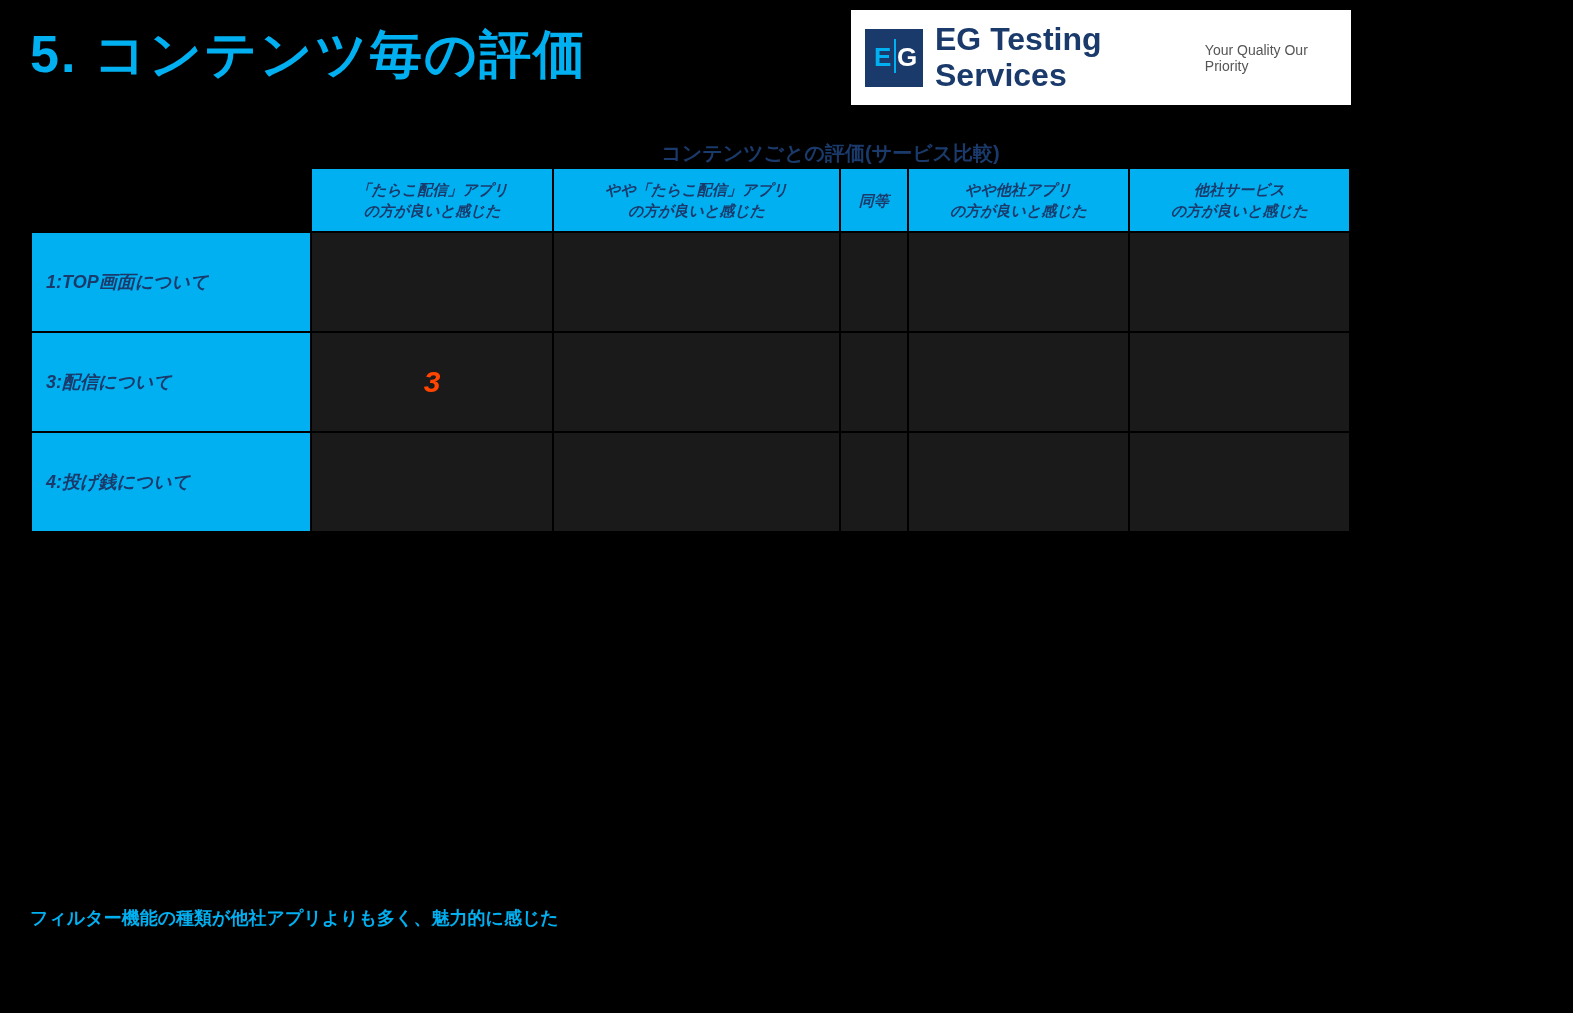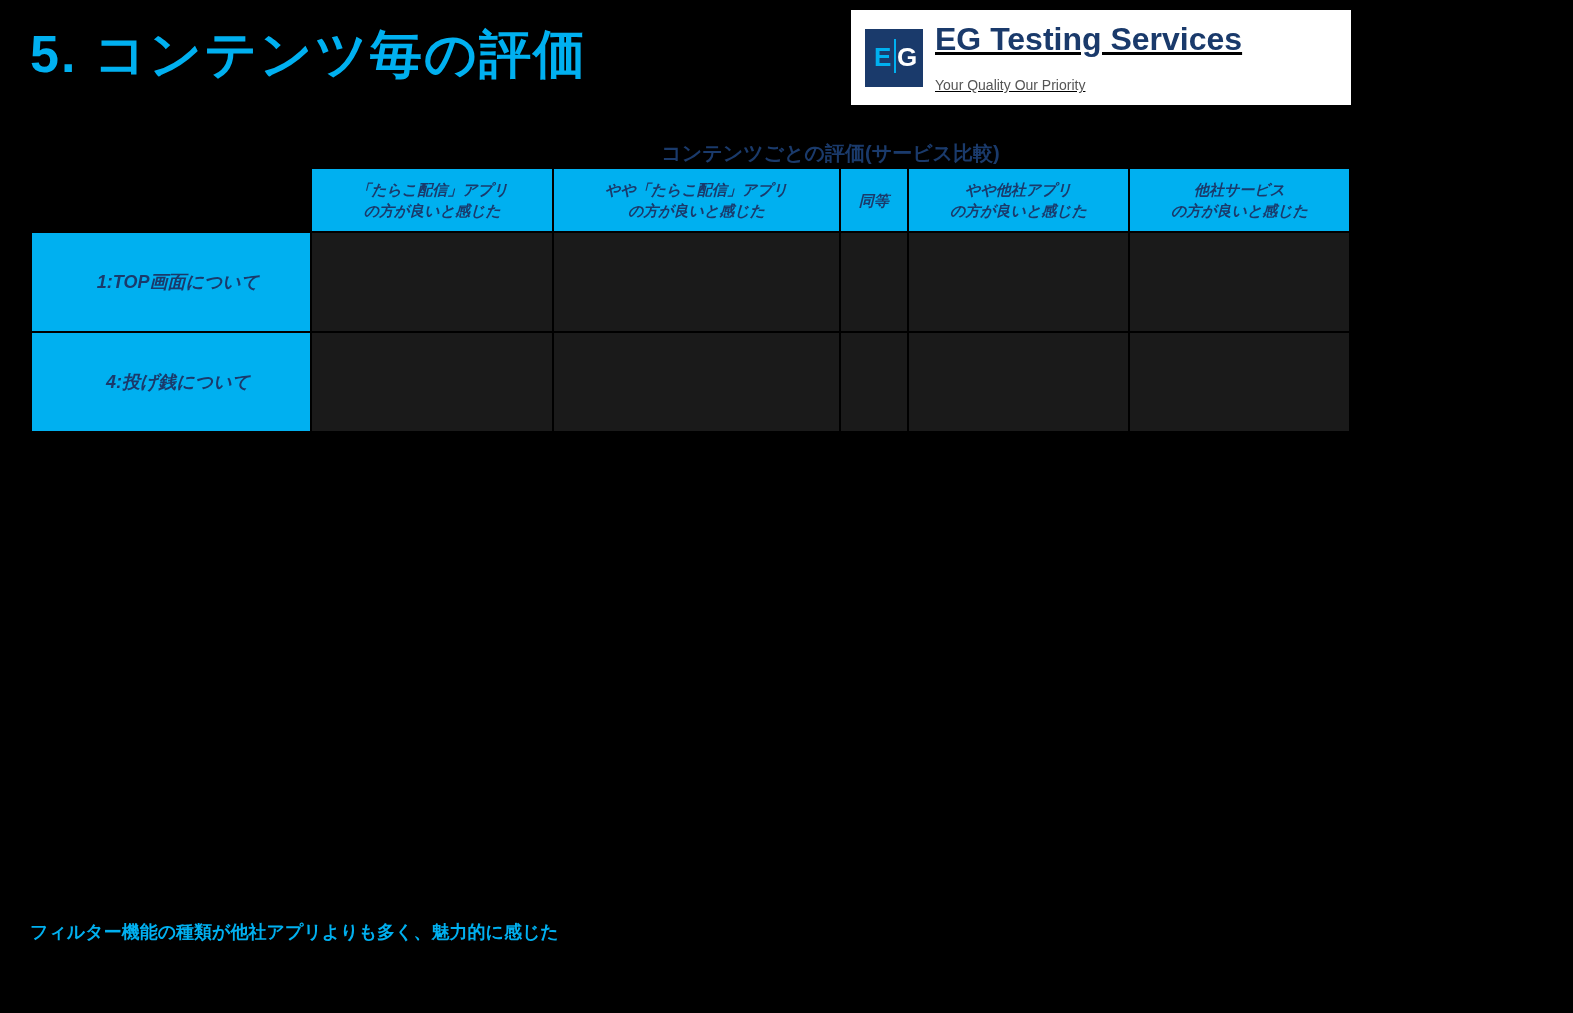--- a/index.html
+++ b/index.html
@@ -48,22 +48,21 @@
       flex-shrink: 0;
     }
     .logo-icon-inner {
       color: #00b0f0;
       font-size: 22px;
       font-weight: bold;
       line-height: 1;
     }
     .logo-text-group {
       display: flex;
-      flex-direction: column;
-      text-decoration: underline;
+      flex-direction: row;
     }
     .logo-main-text {
       font-size: 32px;
       font-weight: bold;
       color: #1a3a6b;
       line-height: 1.1;
     }
     .logo-sub-text {
       font-size: 14px;
       color: #555;
@@ -114,42 +113,42 @@
       text-align: center;
       height: 100px;
       font-size: 17px;
       color: #fff;
     }
     .data-row td.row-label {
       background: #00b0f0;
       color: #1a3a6b;
       font-weight: bold;
       font-size: 18px;
-      text-align: center;
+      text-align: left;
       padding-left: 14px;
       border-right: 2px solid #000;
     }
     .data-row td.data-cell {
       background: #1a1a1a;
     }
     .highlight-val {
       color: #ff4500;
       font-size: 30px;
       font-weight: bold;
     }
     .notes-section {
       position: absolute;
       bottom: 55px;
       left: 30px;
     }
     .note-blue {
       color: #00b0f0;
       font-size: 18px;
       font-weight: bold;
-      margin-bottom: 14px;
+      margin-bottom: 28px;
       text-align: center;
     }
     .note-red {
       color: #ff4500;
       font-size: 18px;
       font-weight: bold;
     }
   </style>
 </head>
 <body>
@@ -201,20 +200,28 @@
         <tr class="data-row">
           <td class="row-label">1:TOP画面について</td>
           <td class="data-cell"></td>
           <td class="data-cell"></td>
           <td class="data-cell"></td>
           <td class="data-cell"></td>
           <td class="data-cell"></td>
         </tr>
 
 
+        <tr class="data-row">
+          <td class="row-label">3:配信について</td>
+          <td class="data-cell"><span class="highlight-val">3</span></td>
+          <td class="data-cell"></td>
+          <td class="data-cell"></td>
+          <td class="data-cell"></td>
+          <td class="data-cell"></td>
+        </tr>
 
         <tr class="data-row">
           <td class="row-label">4:投げ銭について</td>
           <td class="data-cell"></td>
           <td class="data-cell"></td>
           <td class="data-cell"></td>
           <td class="data-cell"></td>
           <td class="data-cell"></td>
         </tr>
 

